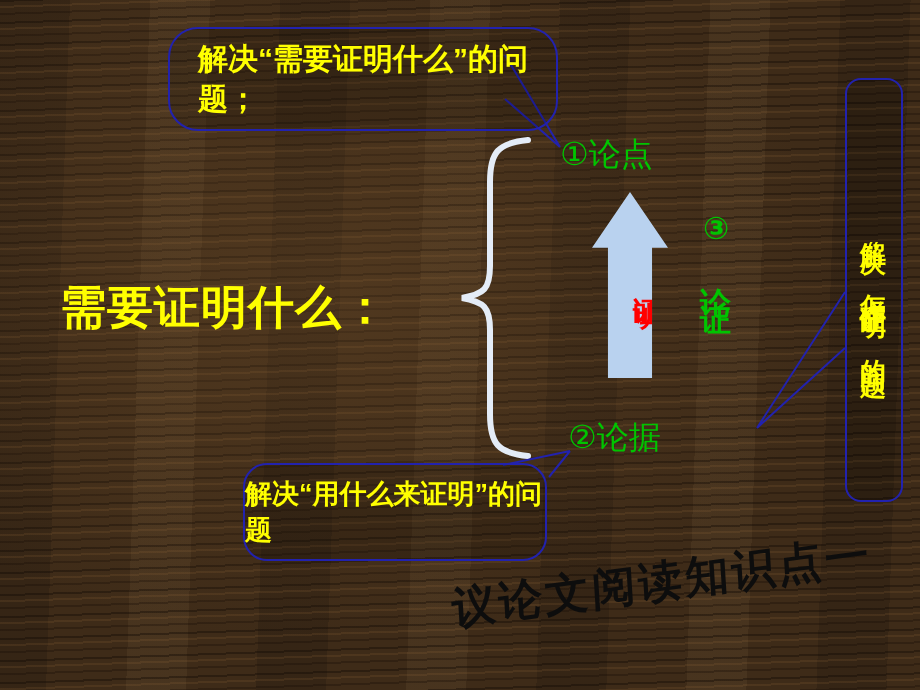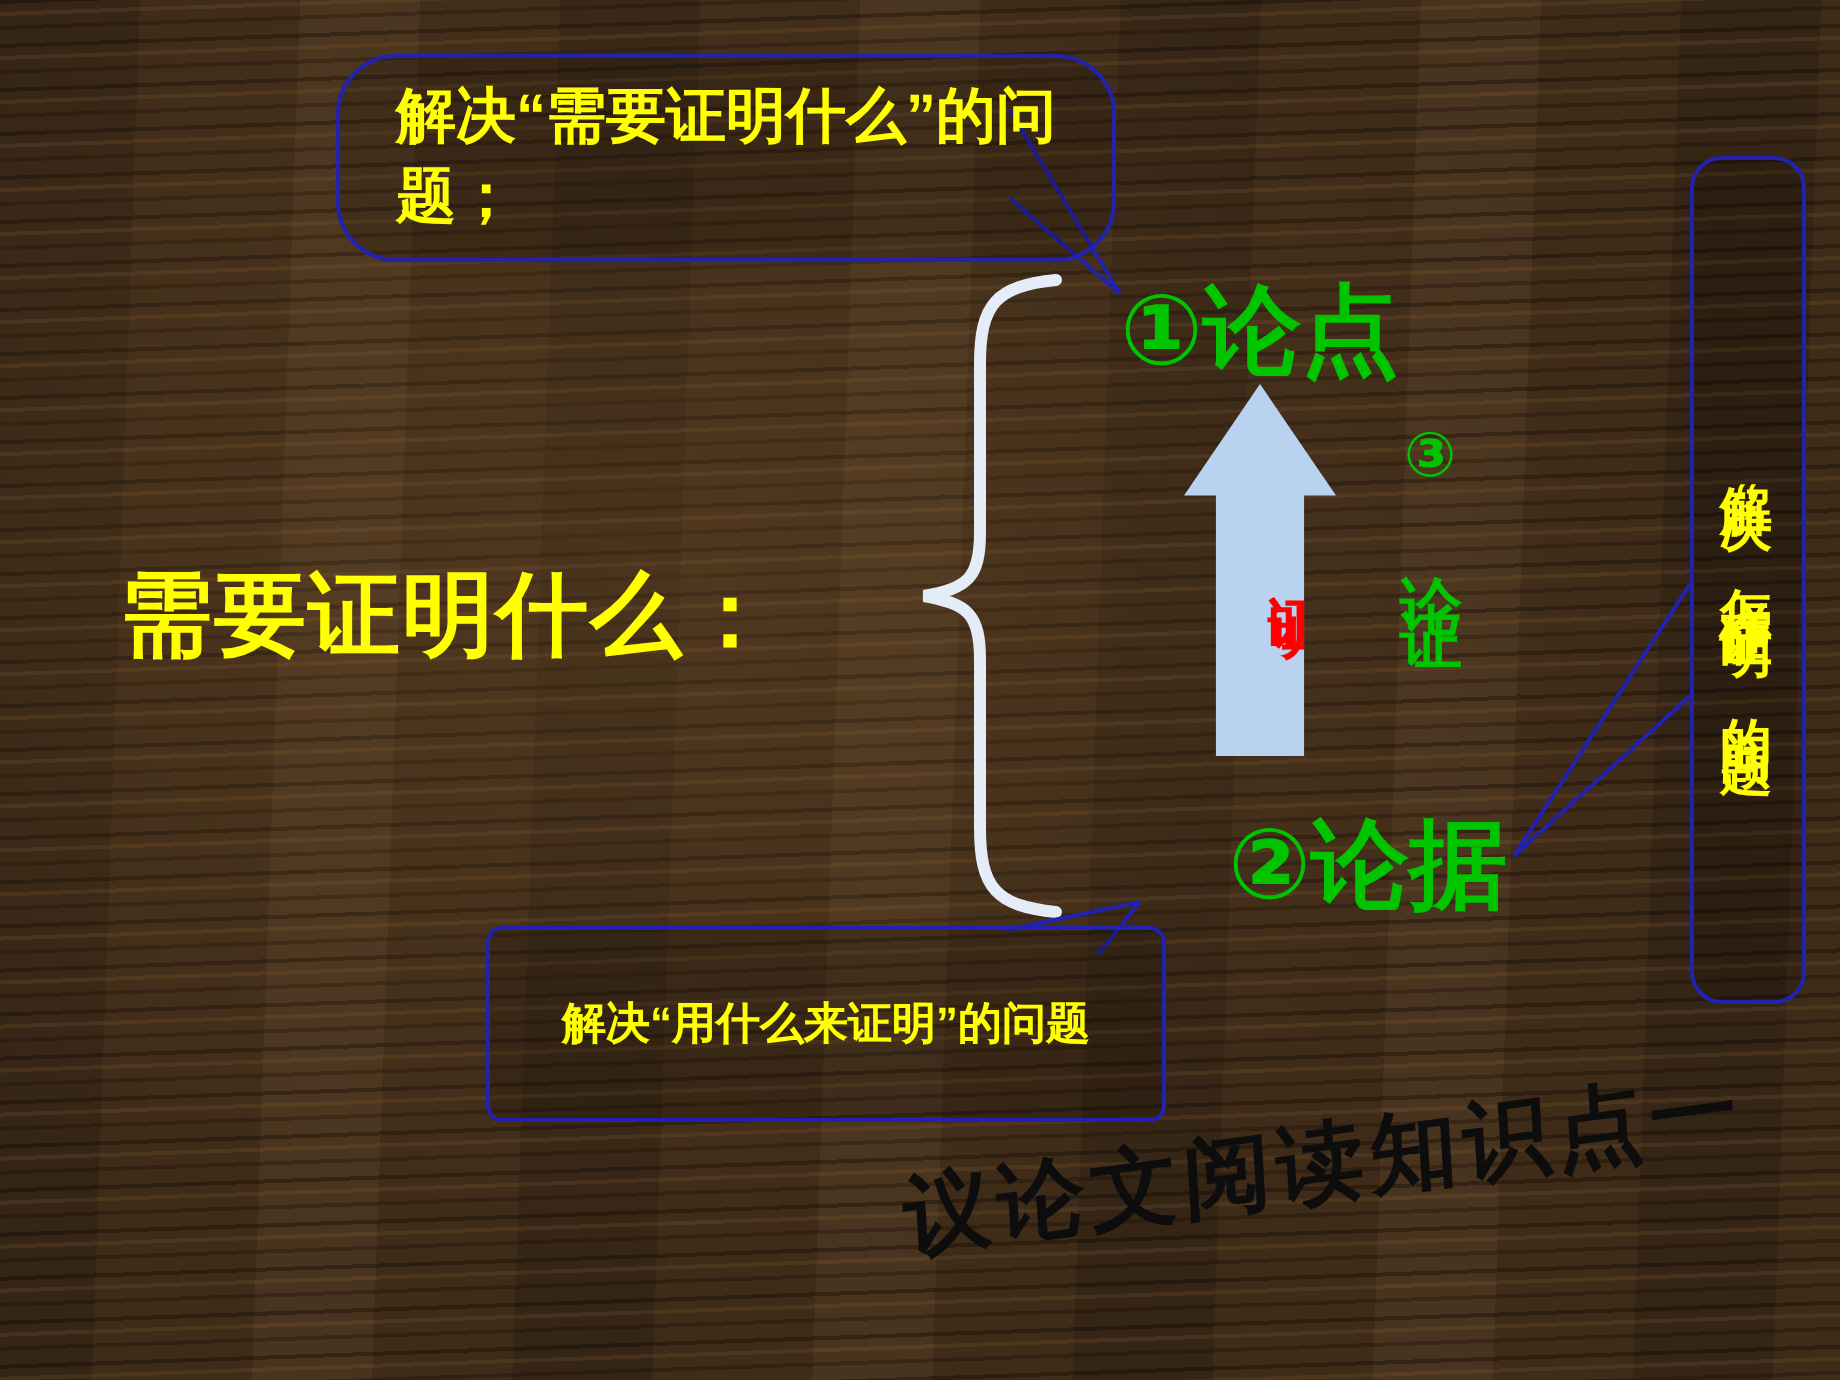--- a/index.html
+++ b/index.html
@@ -27,33 +27,33 @@
   .overlay{position:absolute;inset:0;width:920px;height:690px;pointer-events:none;z-index:1;}
   .callout{
     position:absolute;z-index:2;
     border:2px solid #2222ae;
     background:rgba(0,0,0,0.16);
     color:#ffff00;font-weight:bold;
     display:flex;align-items:center;justify-content:center;
     text-align:left;
   }
   .callout-top{left:168px;top:27px;width:330px;height:100px;border-radius:30px;font-size:30px;line-height:1.35;padding:0 28px;}
-  .callout-bottom{left:243px;top:463px;width:300px;height:94px;border-radius:8px;font-size:22px;line-height:1.35;padding:0 18px;}
+  .callout-bottom{left:243px;top:463px;width:300px;height:94px;border-radius:24px;font-size:27px;line-height:1.35;padding:0 0;}
   .callout-right{
     left:845px;top:78px;width:54px;height:400px;border-radius:16px;
     font-size:26px;padding:10px 0;
     writing-mode:vertical-rl;text-orientation:upright;letter-spacing:7px;
   }
   .title{
     position:absolute;left:60px;top:277px;z-index:2;
     color:#ffff00;font-weight:bold;font-size:46px;letter-spacing:1px;white-space:nowrap;
   }
-  .point{position:absolute;z-index:2;color:#00c400;font-weight:bold;font-size:49px;white-space:nowrap;}
+  .point{position:absolute;z-index:2;color:#00c400;font-weight:normal;font-size:32px;white-space:nowrap;}
   .point-1{left:560px;top:133px;}
-  .point-2{left:568px;top:400px;margin-left:46px;}
+  .point-2{left:568px;top:416px;}
   .point-3{
     position:absolute;left:694px;top:210px;z-index:2;
     color:#00c400;font-weight:bold;font-size:31px;
     writing-mode:vertical-rl;text-orientation:upright;letter-spacing:17px;
   }
   .arrow{
     position:absolute;left:592px;top:192px;width:76px;height:186px;z-index:2;
     background:#b9d2ef;
     clip-path:polygon(50% 0,100% 30%,79% 30%,79% 100%,21% 100%,21% 30%,0 30%);
   }

